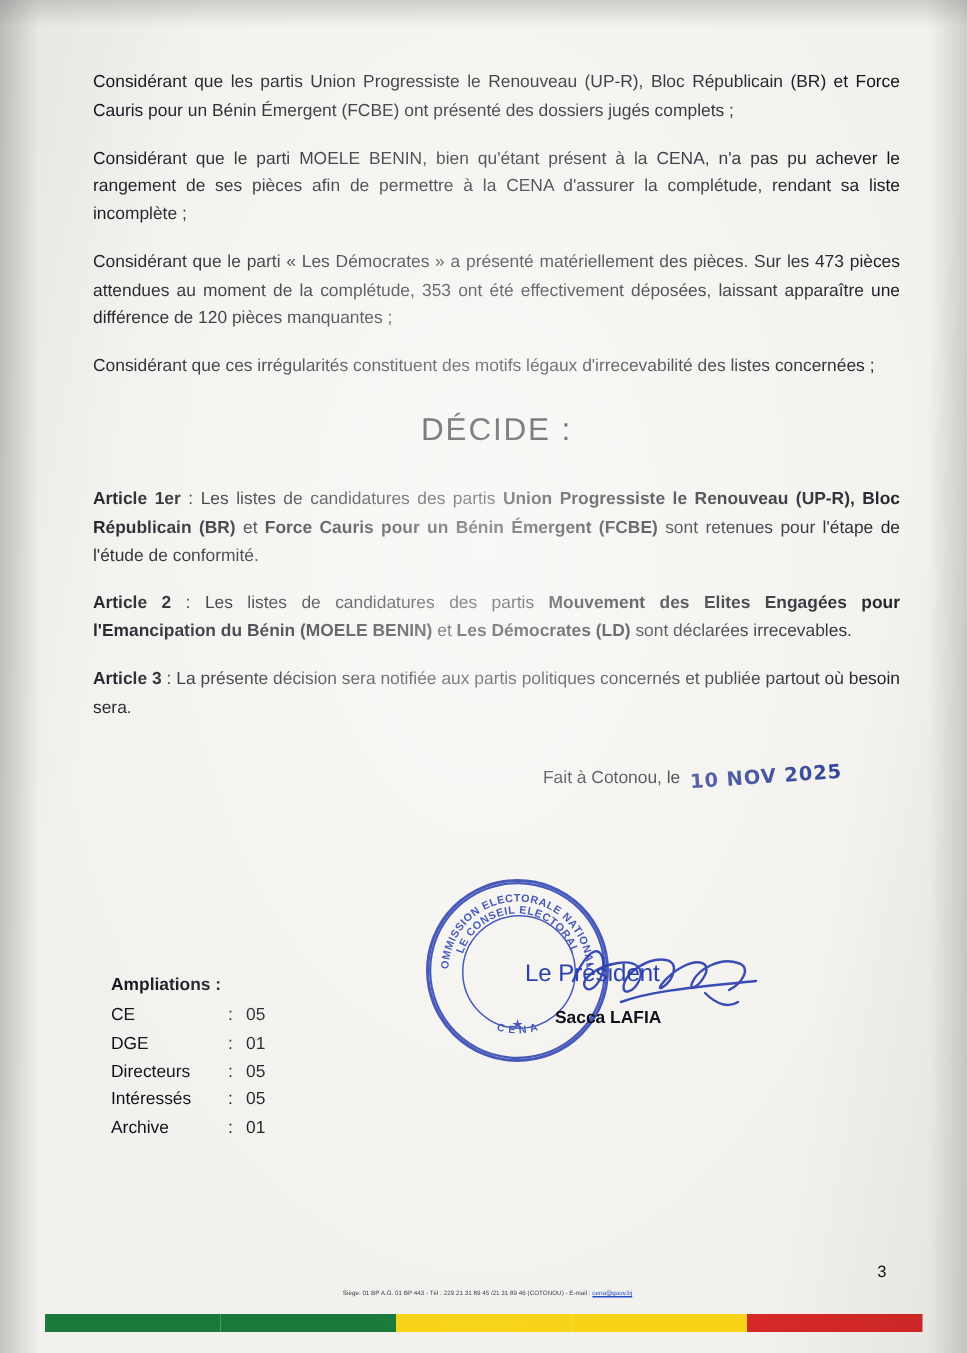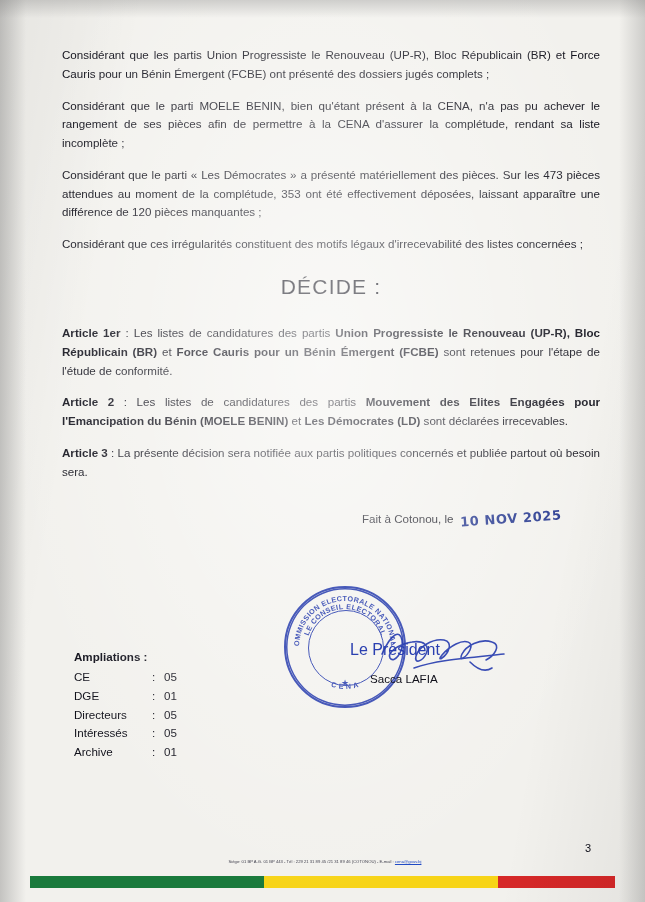--- a/index.html
+++ b/index.html
@@ -141,21 +141,21 @@
     width: 150px;
     height: 56px;
     z-index: 5;
     opacity: 0.92;
   }
   .sig-name {
     position: absolute;
     left: 100px;
     top: 86px;
     font-size: 11.6px;
-    font-weight: normal;
+    font-weight: bold;
     color: #10101a;
     z-index: 6;
   }
 
   
   .ampliations {
     position: absolute;
     left: 74px;
     top: 650px;
     font-size: 11.6px;

